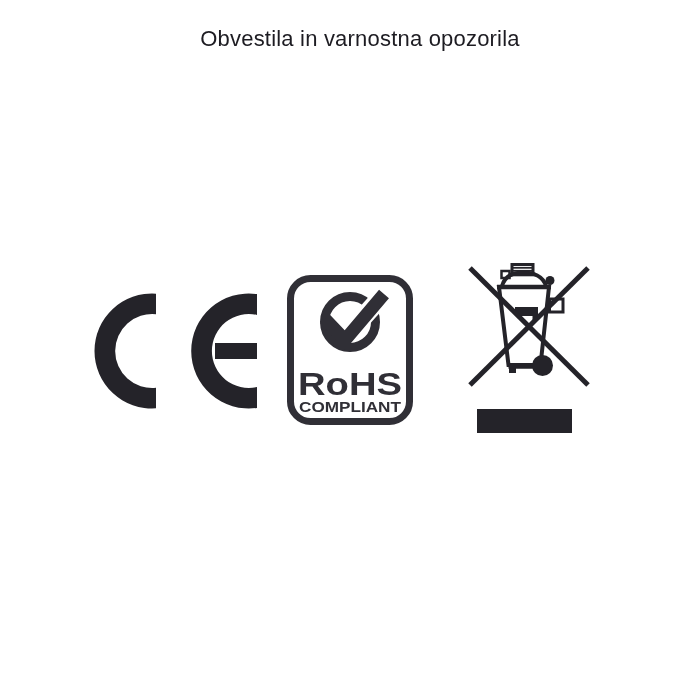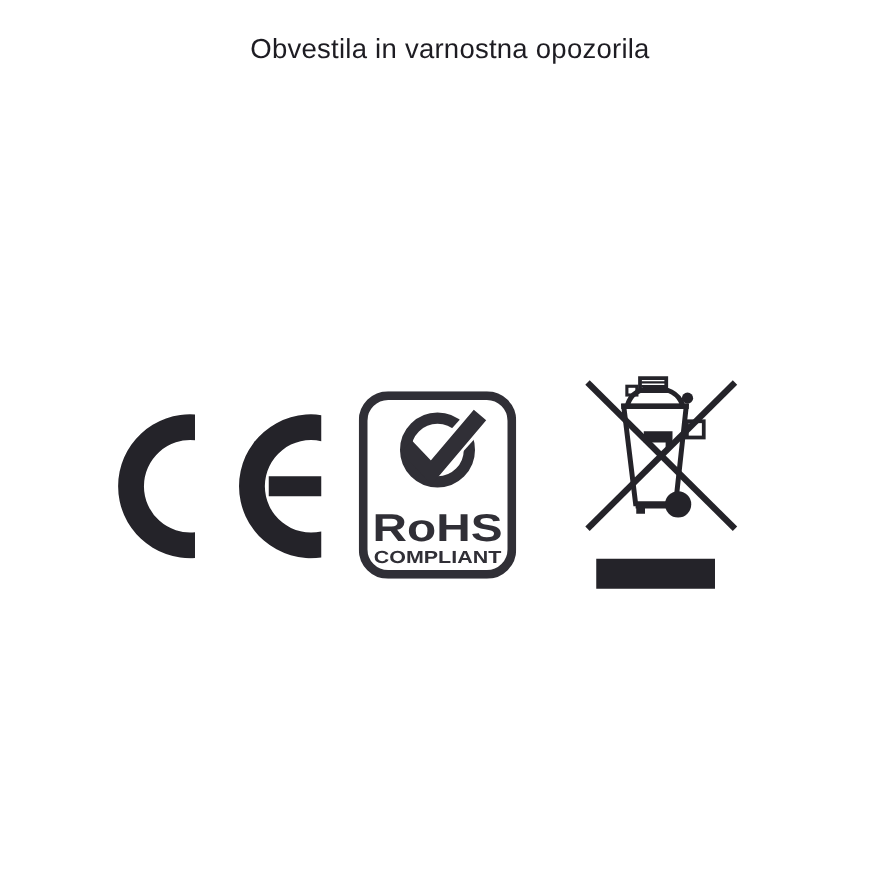--- a/index.html
+++ b/index.html
@@ -26,21 +26,20 @@
     width: 700px;
     margin: 0;
     text-align: center;
     font-size: 22px;
     font-weight: 400;
     letter-spacing: 0.2px;
     color: var(--title, #1d1c22);
   }
   .mark {
     position: absolute;
-    margin-top: 38px;
   }
   .mark-ce   { left: 94px;  top: 293px; width: 164px; height: 116px; }
   .mark-rohs { left: 287px; top: 275px; width: 126px; height: 150px; }
   .mark-weee { left: 462px; top: 262px; width: 133px; height: 172px; }
   .mark svg { display: block; width: 100%; height: 100%; }
 
   .ink-fill    { fill: var(--ink, #242329); stroke: none; }
   .ink-stroke  { stroke: var(--ink, #242329); fill: none; }
   .rohs-fill   { fill: var(--rohs_ink, #302f36); stroke: none; }
   .rohs-stroke { stroke: var(--rohs_ink, #302f36); fill: none; }

